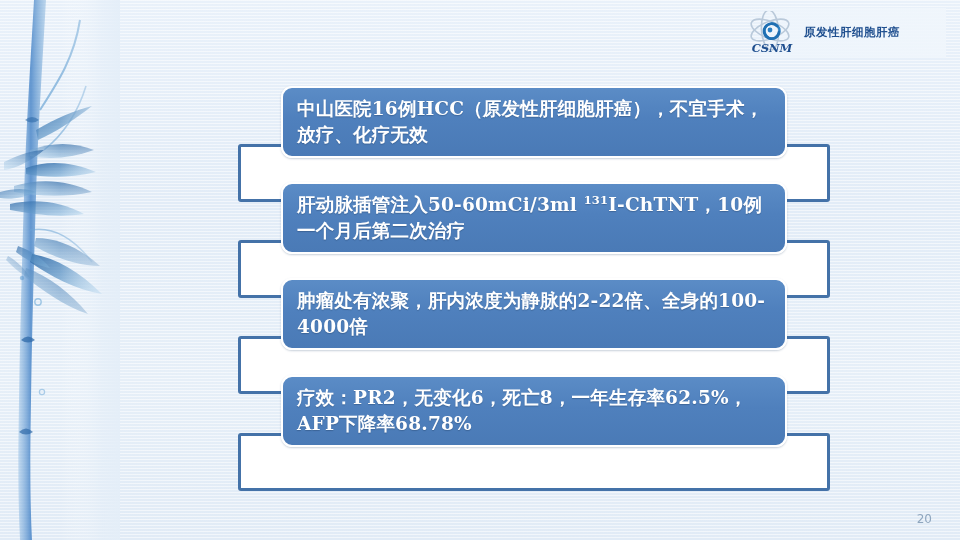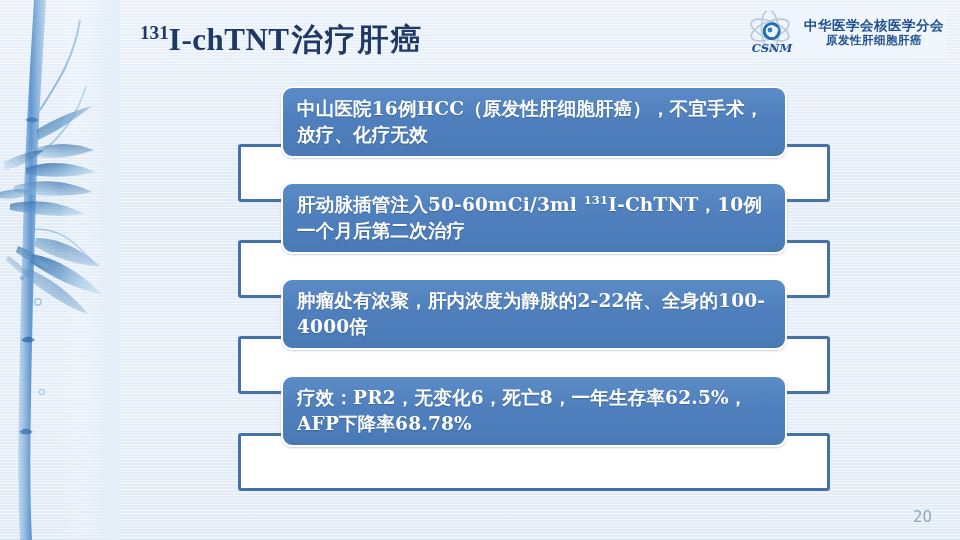--- a/index.html
+++ b/index.html
@@ -145,21 +145,21 @@
     vertical-align: super;
     line-height: 0;
   }
 
   
   #page-number {
     position: absolute;
     right: 28px;
     bottom: 14px;
     font-family: "DejaVu Sans", "Liberation Sans", sans-serif;
-    font-size: 15px;
+    font-size: 12px;
     color: #8fa6be;
   }
 </style>
 </head>
 <body>
 
 <div id="slide">
 
   <svg id="bamboo-art" viewBox="0 0 120 540" aria-hidden="true">
     <defs>
@@ -208,38 +208,34 @@
     <path d="M18 246 C30 250, 42 258, 50 268 C36 266, 24 258, 16 252 Z" fill="url(#leafG)" opacity="0.75"></path>
     <path d="M8 256 C18 262, 26 270, 30 278 C20 274, 12 266, 6 260 Z" fill="url(#leafG2)" opacity="0.6"></path>
 
     <circle cx="38" cy="302" r="3.2" fill="none" stroke="#7fb3dc" stroke-width="1.4" opacity="0.7"></circle>
     <circle cx="42" cy="392" r="2.6" fill="none" stroke="#7fb3dc" stroke-width="1.2" opacity="0.6"></circle>
     <circle cx="22" cy="278" r="2.2" fill="#5e9ad0" opacity="0.55"></circle>
 
     <rect x="60" y="0" width="60" height="540" fill="url(#fadeOut)"></rect>
   </svg>
 
-  <div id="title">
-    <span class="sup">131</span><span>I-chTNT</span><span class="cjk">治疗肝癌</span>
-  </div>
 
   <div id="logo-bar">
     <svg id="logo-mark" viewBox="0 0 52 44" aria-hidden="true">
       <g fill="none" stroke="#b9c9da" stroke-width="1.6">
         <ellipse cx="24" cy="19" rx="20" ry="8.5" transform="rotate(-22 24 19)"></ellipse>
         <ellipse cx="24" cy="19" rx="20" ry="8.5" transform="rotate(22 24 19)"></ellipse>
         <ellipse cx="24" cy="19" rx="20" ry="8.5" transform="rotate(86 24 19)"></ellipse>
       </g>
       <circle cx="26" cy="20" r="7.5" fill="none" stroke="#2b7fc2" stroke-width="2.4"></circle>
       <path d="M31 15 a7.5 7.5 0 1 0 2 6" fill="none" stroke="#1f6fb2" stroke-width="2.6" stroke-linecap="round"></path>
       <circle cx="24" cy="19" r="2.4" fill="#2b7fc2"></circle>
       <text x="26" y="41" text-anchor="middle" font-family="DejaVu Serif, serif" font-size="11.5" font-weight="bold" font-style="italic" fill="#1f4f8f">CSNM</text>
     </svg>
     <div id="logo-text">
-      <span class="l1">中华医学会核医学分会</span>
       <span class="l2">原发性肝细胞肝癌</span>
     </div>
   </div>
 
   <div class="callout-group" style="top:86px;">
     <div class="callout-outline"></div>
     <div class="callout-box"><span>中山医院16例HCC（原发性肝细胞肝癌），不宜手术，放疗、化疗无效</span><span class="sup"></span><span></span></div>
   </div>
 
   <div class="callout-group" style="top:182px;">

